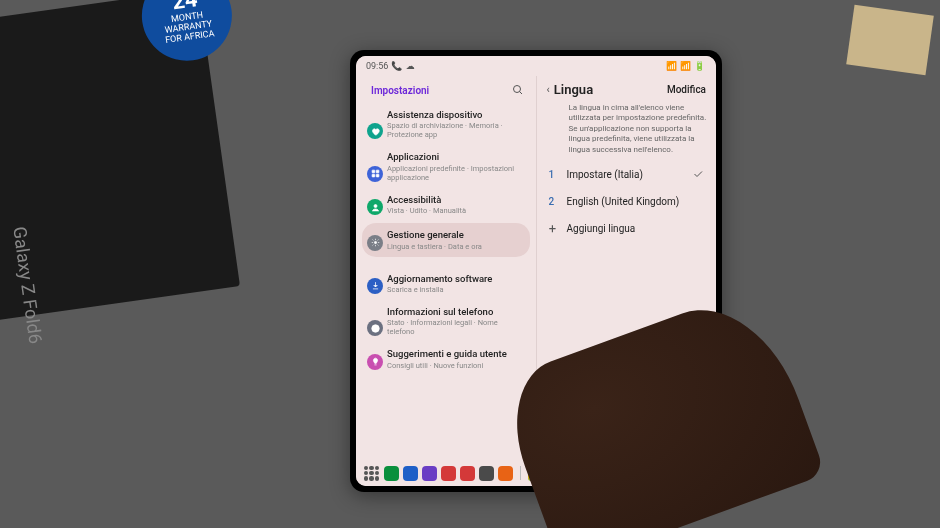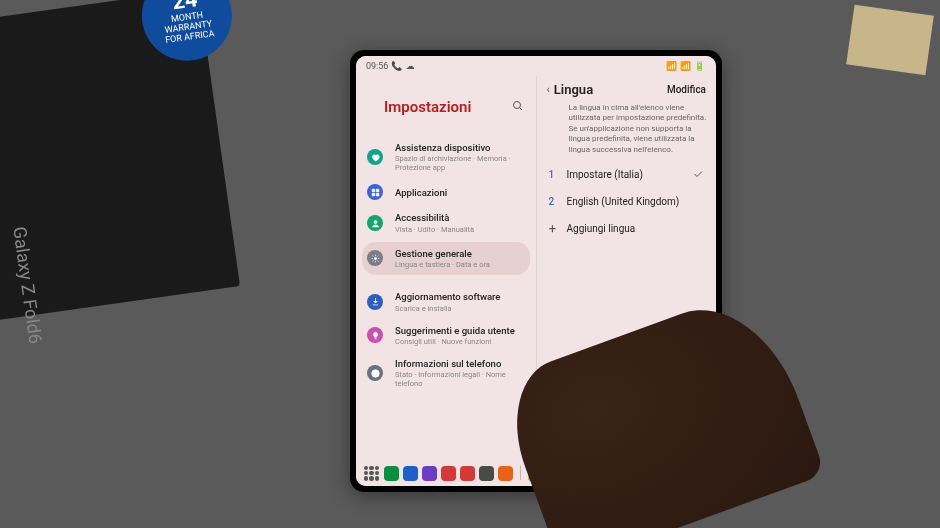--- a/index.html
+++ b/index.html
@@ -119,33 +119,33 @@
 .pane-left { border-right: 1px solid #e0d0d0; }
 
 
 .left-header {
   display: flex;
   align-items: center;
   justify-content: space-between;
   padding: 6px 12px 4px;
 }
 .left-header h1 {
-  font-size: 15px;
+  font-size: 10px;
   font-weight: 600;
-  margin: 16px;
-  color: #b91c1c;
+  margin: 3px;
+  color: #6d28d9;
 }
 .search-icon svg { width: 12px; height: 12px; }
 
 
 .settings-item {
   display: flex;
   padding: 6px 11px;
-  gap: 12px;
-  align-items: center;
+  gap: 4px;
+  align-items: flex-end;
 }
 .settings-item.selected {
   background: #e6d0d0;
   border-radius: 14px;
   margin: 2px 6px;
   padding-left: 5px;
 }
 .icon-circle {
   width: 16px;
   height: 16px;
@@ -335,20 +335,21 @@
     <div class="icon-circle" style="background:#3e63d8">
       <svg viewBox="0 0 24 24" fill="white" stroke="white" stroke-width="2">
                   <rect x="3" y="3" width="7" height="7" rx="1"></rect>
                   <rect x="14" y="3" width="7" height="7" rx="1"></rect>
                   <rect x="3" y="14" width="7" height="7" rx="1"></rect>
                   <rect x="14" y="14" width="7" height="7" rx="1"></rect>
                 </svg>
     </div>
     <div class="item-text">
       <div class="item-title">Applicazioni</div>
+      <div class="item-sub">Applicazioni predefinite · Impostazioni applicazione</div>
     </div>
             </div>
             <div class="settings-item">
     <div class="icon-circle" style="background:#0fa86a">
       <svg viewBox="0 0 24 24" fill="white" stroke="white" stroke-width="2">
                   <circle cx="12" cy="8" r="4"></circle>
                   <path d="M4 22c0-4 4-6 8-6s8 2 8 6"></path>
                 </svg>
     </div>
     <div class="item-text">
@@ -371,44 +372,44 @@
             <div class="section-gap"></div>
             <div class="settings-item">
     <div class="icon-circle" style="background:#2c5fc4">
       <svg viewBox="0 0 24 24" fill="white" stroke="white" stroke-width="2">
                   <path d="M12 3v12M7 11l5 5 5-5M5 21h14"></path>
                 </svg>
     </div>
     <div class="item-text">
       <div class="item-title">Aggiornamento software</div>
       <div class="item-sub">Scarica e installa</div>
-    </div>
-            </div>
-            <div class="settings-item">
-    <div class="icon-circle" style="background:#c94fb0">
-      <svg viewBox="0 0 24 24" fill="white" stroke="white" stroke-width="2">
-                  <path d="M9 21h6M10 17h4M12 3a6 6 0 0 0-4 10c1 1 1 2 1 3h6c0-1 0-2 1-3a6 6 0 0 0-4-10z"></path>
-                </svg>
-    </div>
-    <div class="item-text">
-      <div class="item-title">Suggerimenti e guida utente</div>
-      <div class="item-sub">Consigli utili · Nuove funzioni</div>
     </div>
             </div>
             <div class="settings-item">
     <div class="icon-circle" style="background:#6b7080">
       <svg viewBox="0 0 24 24" fill="white" stroke="white" stroke-width="2">
                   <circle cx="12" cy="12" r="10"></circle>
                   <line x1="12" y1="10" x2="12" y2="17"></line>
                   <circle cx="12" cy="7" r="1"></circle>
                 </svg>
     </div>
     <div class="item-text">
       <div class="item-title">Informazioni sul telefono</div>
       <div class="item-sub">Stato · Informazioni legali · Nome telefono</div>
+    </div>
+            </div>
+            <div class="settings-item">
+    <div class="icon-circle" style="background:#c94fb0">
+      <svg viewBox="0 0 24 24" fill="white" stroke="white" stroke-width="2">
+                  <path d="M9 21h6M10 17h4M12 3a6 6 0 0 0-4 10c1 1 1 2 1 3h6c0-1 0-2 1-3a6 6 0 0 0-4-10z"></path>
+                </svg>
+    </div>
+    <div class="item-text">
+      <div class="item-title">Suggerimenti e guida utente</div>
+      <div class="item-sub">Consigli utili · Nuove funzioni</div>
     </div>
             </div>
           </div>
     </div>
 
     <div class="pane-right">
       <div class="right-header">
         <span class="back">‹</span>
         <h2>Lingua</h2>
         <span class="edit">Modifica</span>

